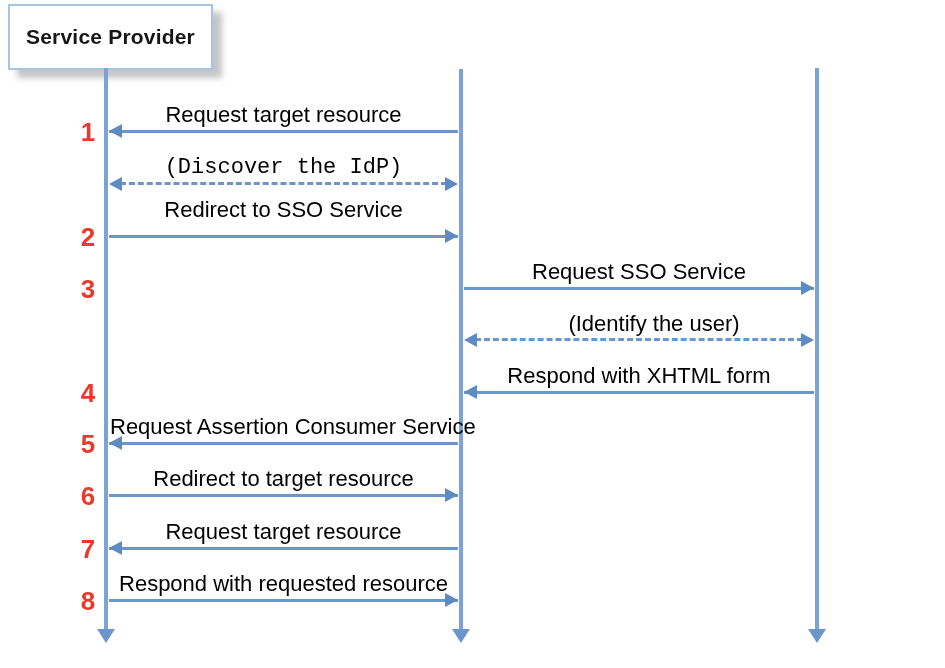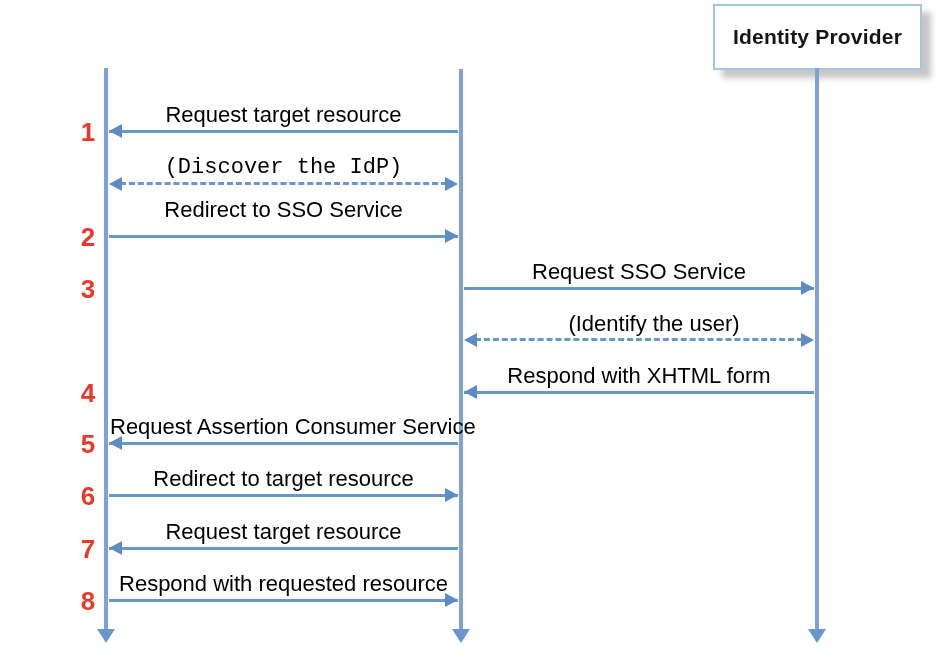--- a/index.html
+++ b/index.html
@@ -44,22 +44,22 @@
   .step-num{
     position:absolute;width:30px;text-align:center;
     color:var(--step,#e8392a);font-weight:bold;font-size:26px;line-height:26px;
   }
 </style>
 </head>
 <body>
 
 <div class="canvas" style="--line: #6b96ca; --arrow: #5d8bc4; --box-border: #a5c5e5; --step: #e8392a;">
 
-  <div class="actor-box" style="left:713px;top:4px;width:209px;height:66px;">
-    <span>Identity Provider</span>
+  <div class="actor-box" style="left:8px;top:4px;width:205px;height:66px;">
+    <span>Service Provider</span>
   </div>
 
   <div class="lifeline" style="left: 104px; top: 68px; height: 562px; background: rgb(125, 163, 214);"></div>
   <div class="lifeline-head" style="left:97px;top:629px;"></div>
 
   <div class="lifeline" style="left: 459px; top: 69px; height: 561px; background: rgb(125, 163, 214);"></div>
   <div class="lifeline-head" style="left:452px;top:629px;"></div>
 
   <div class="lifeline" style="left: 815px; top: 68px; height: 562px; background: rgb(125, 163, 214);"></div>
   <div class="lifeline-head" style="left:808px;top:629px;"></div>

